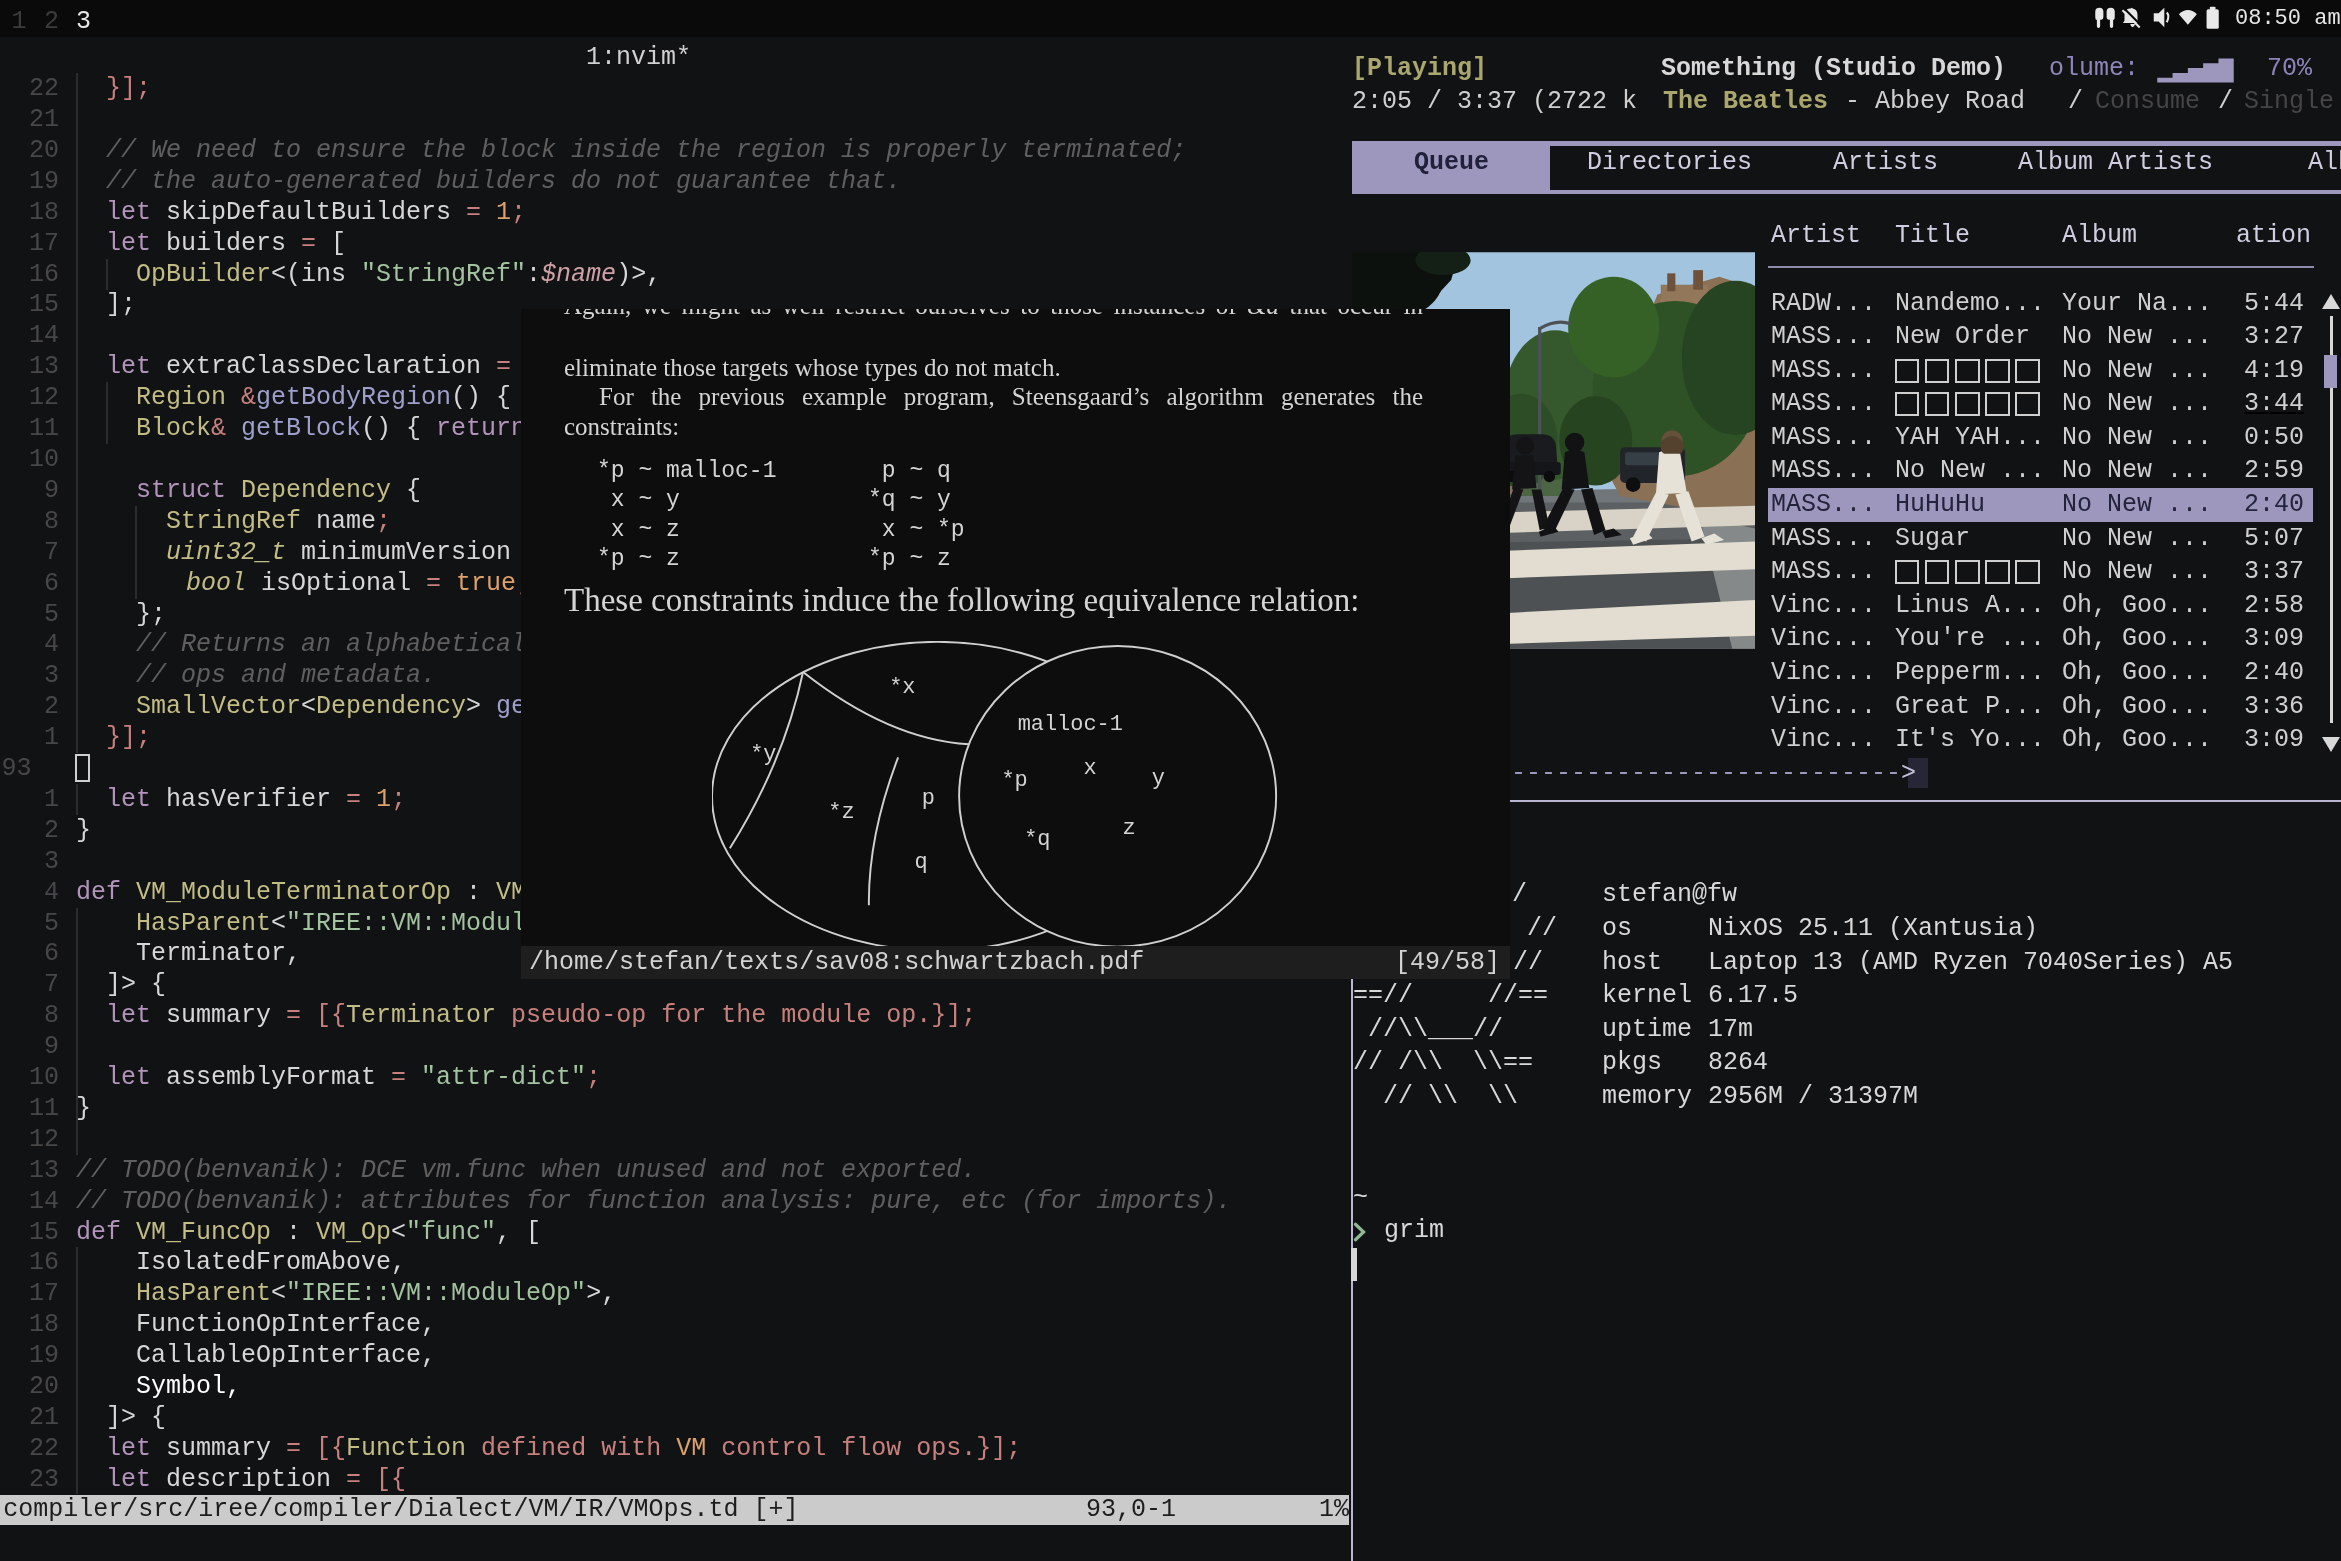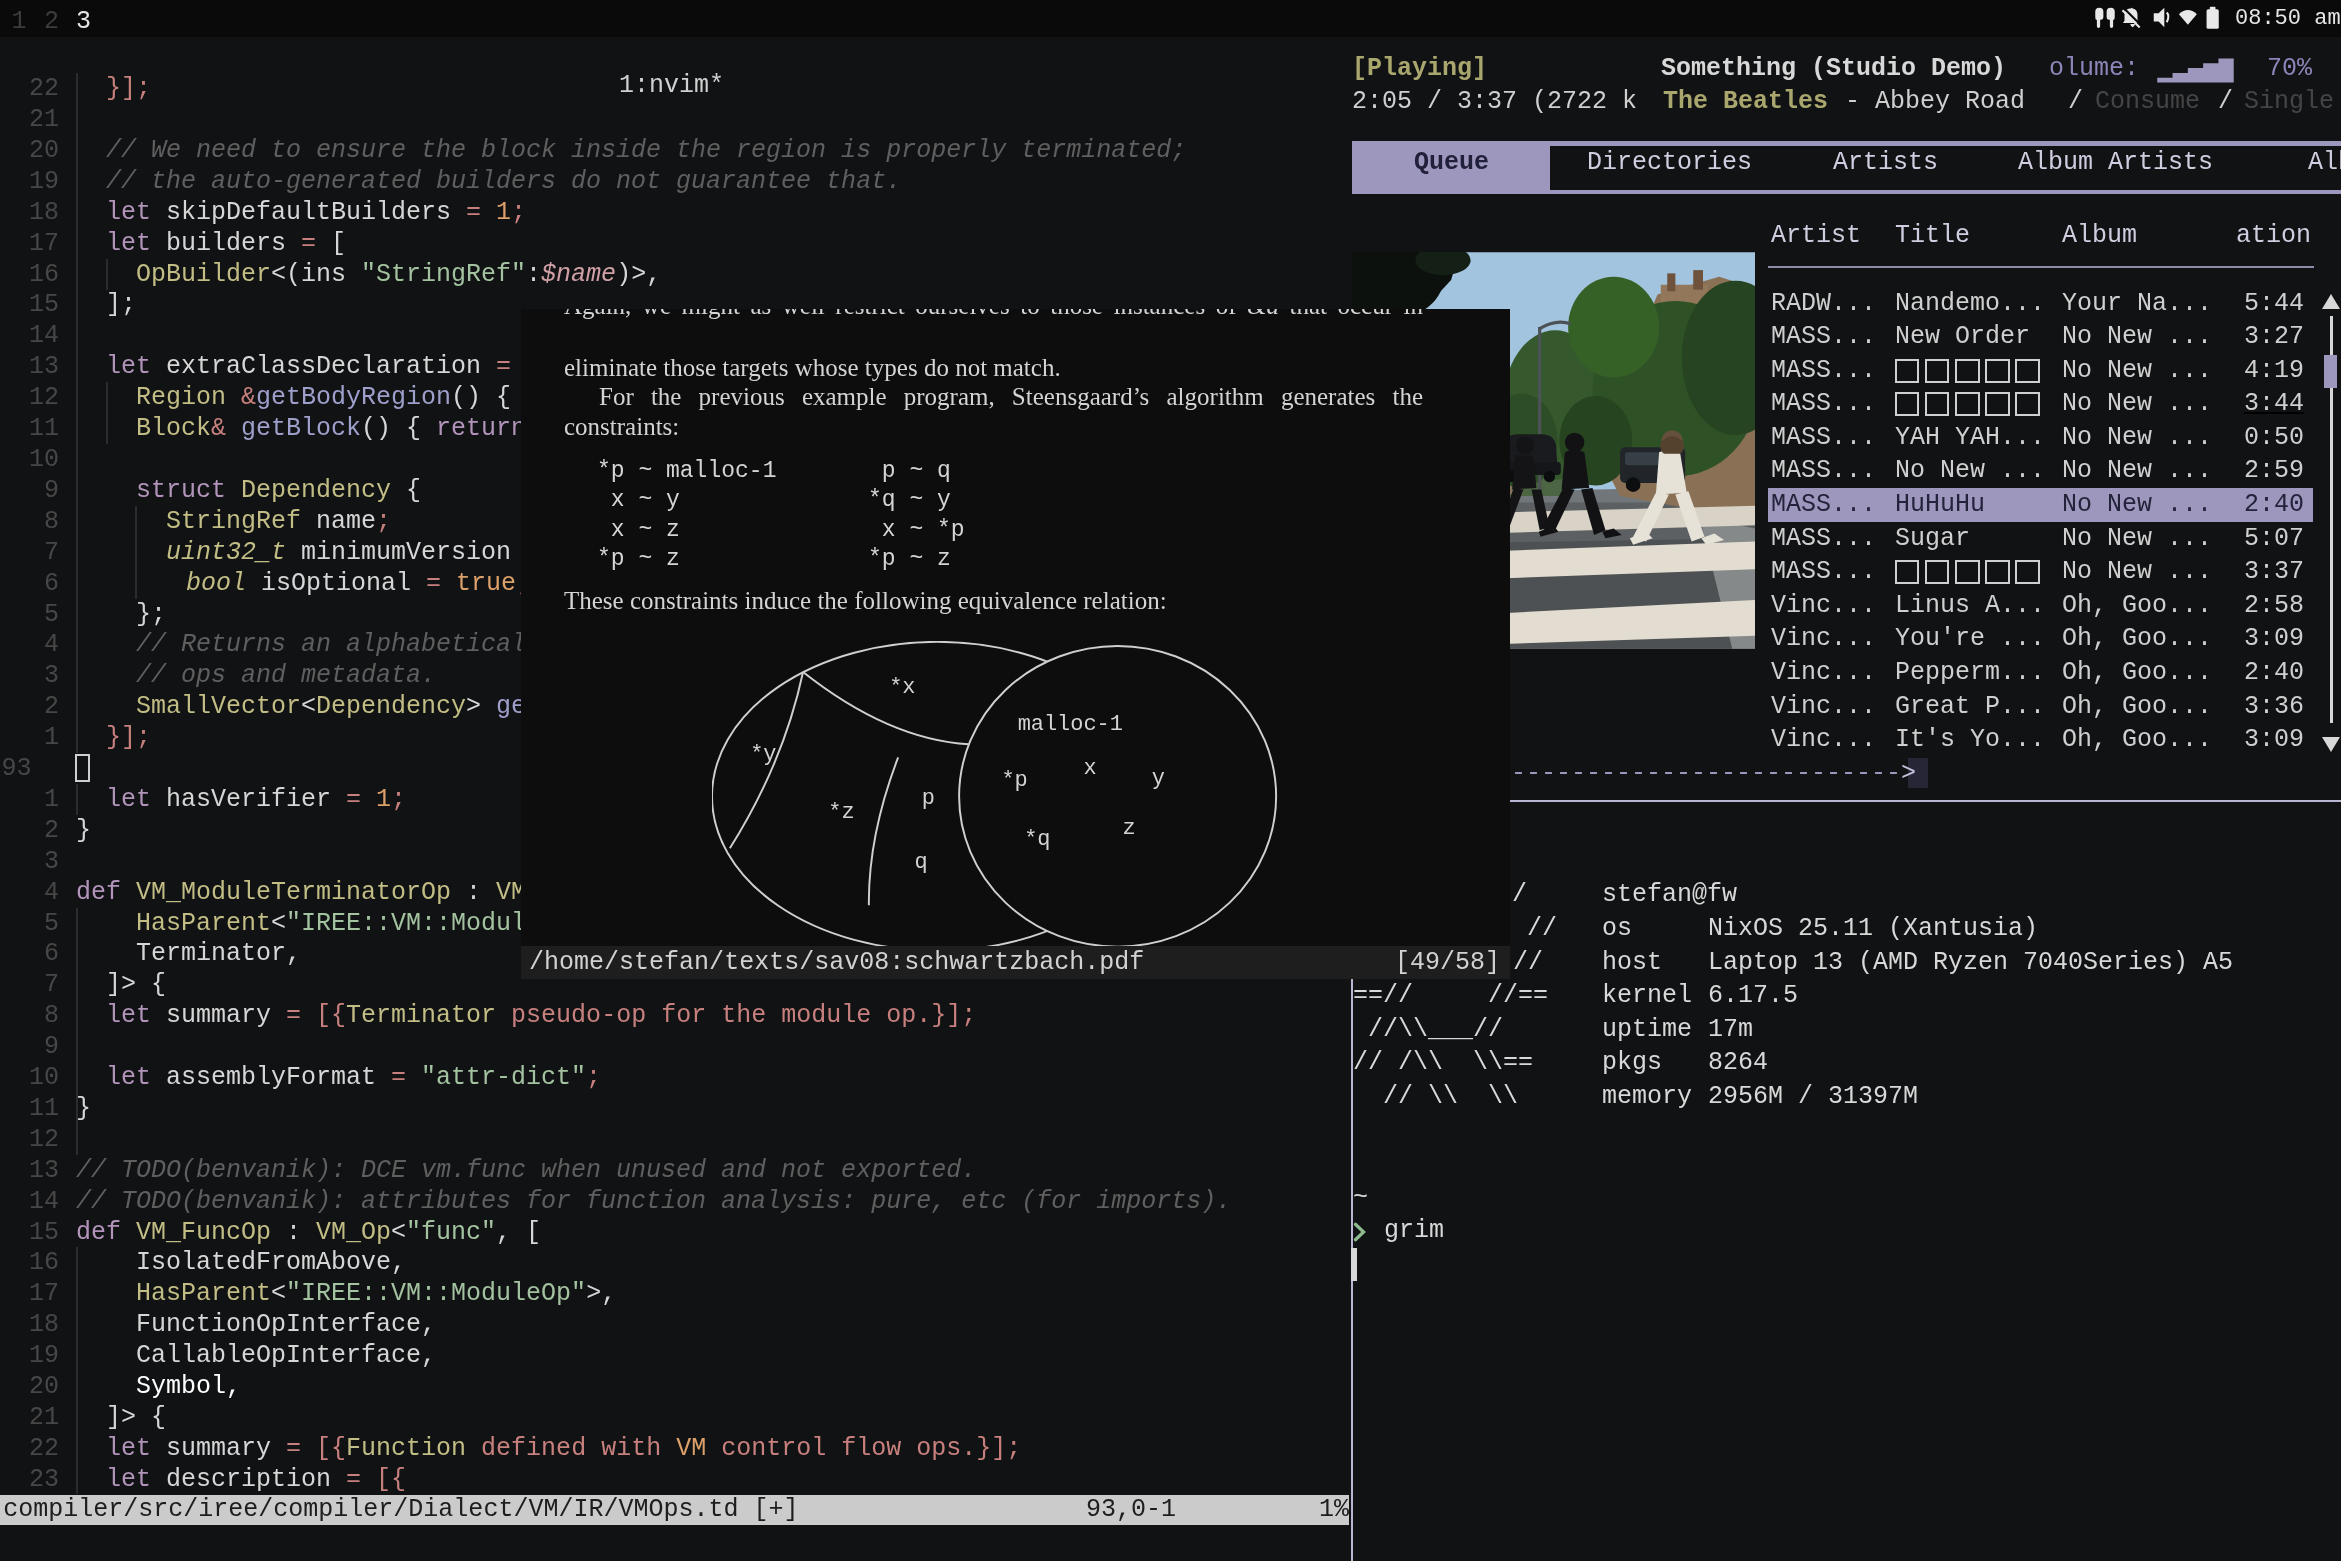--- a/index.html
+++ b/index.html
@@ -30,21 +30,21 @@
       </g>
 <g transform="translate(106,0)">
         <path d="M1 11 q11 -10 22 0 l-11 13 z"></path>
       </g>
 <g transform="translate(140,0)">
         <rect x="1" y="5" width="15" height="24" rx="2"></rect>
         <rect x="5" y="2" width="7" height="4" rx="1"></rect>
       </g>
 </svg>
 <div class="m" style="left:2235px;top:6.5px;font-size:22px;line-height:23px;color:#e6e6e6">08:50 am</div>
-<div class="m n" style="left:619px;top:42px;margin-top:28px;"><span style="color:#d0d0d0">1:nvim*</span></div>
+<div class="m n" style="left:586px;top:42px;"><span style="color:#d0d0d0">1:nvim*</span></div>
 <div style="position:absolute;left:76px;top:73px;width:1.6px;height:680px;background:#2c2c2e;"></div>
 <div style="position:absolute;left:76px;top:784px;width:1.6px;height:31px;background:#2c2c2e;"></div>
 <div style="position:absolute;left:76px;top:908px;width:1.6px;height:247px;background:#2c2c2e;"></div>
 <div style="position:absolute;left:76px;top:1247px;width:1.6px;height:247px;background:#2c2c2e;"></div>
 <div style="position:absolute;left:106px;top:259px;width:1.6px;height:31px;background:#2c2c2e;"></div>
 <div style="position:absolute;left:106px;top:382px;width:1.6px;height:62px;background:#2c2c2e;"></div>
 <div style="position:absolute;left:135px;top:506px;width:1.6px;height:93px;background:#2c2c2e;"></div>
 <div class="m n" style="left:0px;top:73px;width:59px;text-align:right;color:#474747">22</div>
 <div class="m n" style="left:0px;top:104px;width:59px;text-align:right;color:#474747">21</div>
 <div class="m n" style="left:0px;top:135px;width:59px;text-align:right;color:#474747">20</div>
@@ -313,21 +313,21 @@
         <path d="M358 352 l16 -6 l12 8 l-22 6 z"></path>
 </g>
 <circle cx="394" cy="232" r="13" fill="#65503b"></circle>
 <path d="M380 234 q14 -16 28 0 q2 10 -4 14 l-20 0 q-6 -4 -4 -14z" fill="#54422f"></path>
 </svg>
 <div style="position:absolute;left:521px;top:309px;width:989px;height:670px;background:#0d0d0e;overflow:hidden;">
 <div class="ser" style="left:43px;top:-17.5px;width:859px;font-size:25px;line-height:27px;color:#d4d4d4;text-align:justify;text-align-last:justify;">Again, we might as well restrict ourselves to those instances of <i>&amp;a</i> that occur in</div>
 <div class="ser" style="left:78px;top:74px;width:824px;font-size:25px;line-height:27px;color:#d4d4d4;text-align:justify;text-align-last:justify;">For the previous example program, Steensgaard’s algorithm generates the</div>
 <div class="ser" style="left:43px;top:45px;width:859px;font-size:25px;line-height:27px;color:#d4d4d4;">eliminate those targets whose types do not match.</div>
 <div class="ser" style="left:43px;top:104px;width:859px;font-size:25px;line-height:27px;color:#d4d4d4;">constraints:</div>
-<div class="ser" style="left:43px;top:278px;width:859px;font-size:25px;line-height:27px;color:#d4d4d4;">These constraints induce the following equivalence relation:</div>
+<div class="ser" style="left:43px;top:278px;width:859px;font-size:33px;line-height:27px;color:#d4d4d4;">These constraints induce the following equivalence relation:</div>
 <div class="m" style="left:76px;top:150px;font-size:23px;line-height:24.4px;color:#d4d4d4;">*p ~ malloc-1</div>
 <div class="m" style="left:347px;top:150px;font-size:23px;line-height:24.4px;color:#d4d4d4;"> p ~ q</div>
 <div class="m" style="left:76px;top:179px;font-size:23px;line-height:24.4px;color:#d4d4d4;"> x ~ y</div>
 <div class="m" style="left:347px;top:179px;font-size:23px;line-height:24.4px;color:#d4d4d4;">*q ~ y</div>
 <div class="m" style="left:76px;top:209px;font-size:23px;line-height:24.4px;color:#d4d4d4;"> x ~ z</div>
 <div class="m" style="left:347px;top:209px;font-size:23px;line-height:24.4px;color:#d4d4d4;"> x ~ *p</div>
 <div class="m" style="left:76px;top:238px;font-size:23px;line-height:24.4px;color:#d4d4d4;">*p ~ z</div>
 <div class="m" style="left:347px;top:238px;font-size:23px;line-height:24.4px;color:#d4d4d4;">*p ~ z</div>
 <svg style="position:absolute;left:191px;top:332px" width="569" height="309" viewBox="0 0 700 380">
 <g fill="none" stroke="#cfcfcf" stroke-width="2.4">

